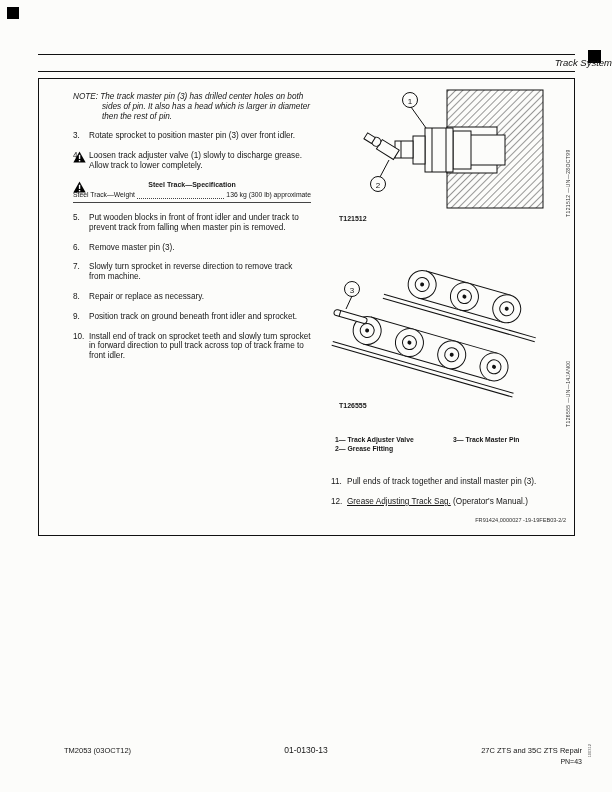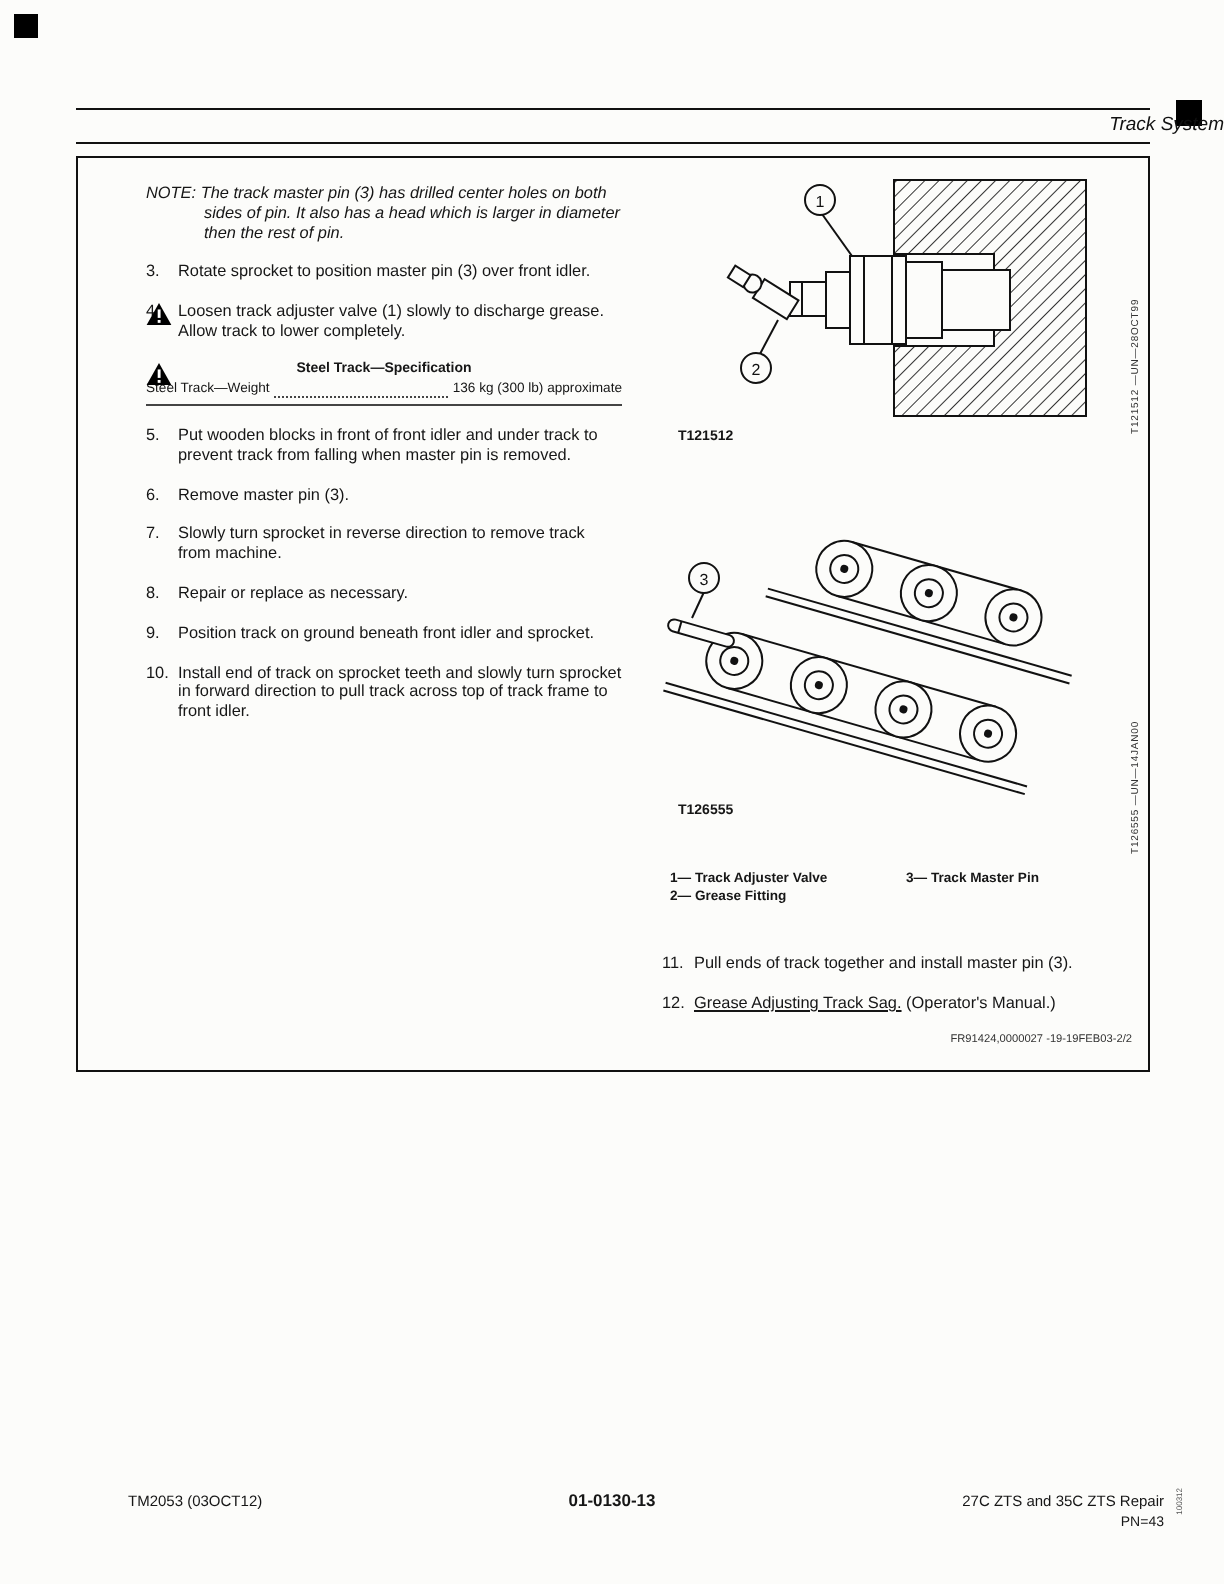--- a/index.html
+++ b/index.html
@@ -84,21 +84,21 @@
 
   .rstep { position: absolute; left: 292px; width: 242px; font-size: 8.2px; line-height: 9.8px; }
   .rstep.s11 { top: 398px; }
   .rstep.s12 { top: 418px; }
   .xref { text-decoration: underline; }
 
   .doc-ref { position: absolute; right: 8px; top: 438px; font-size: 5.6px; color: #333; }
 
   
   .f-left   { position: absolute; left: 64px;  top: 746px; font-size: 7.5px; }
-  .f-center { position: absolute; left: 0; right: 0; top: 745px; text-align: center; font-weight: bold; font-size: 8.5px; }
+  .f-center { position: absolute; left: 0; right: 0; top: 745px; text-align: center; font-weight: normal; font-size: 8.5px; }
   .f-right  { position: absolute; right: 30px; top: 746px; font-size: 7.5px; }
   .f-pn     { position: absolute; right: 30px; top: 758px; font-size: 7px; }
   .f-stamp  {
     position: absolute; right: 20px; top: 744px;
     writing-mode: vertical-rl; transform: rotate(180deg);
     font-size: 4px; color: #555;
   }
 
   svg text { font-family: "Liberation Sans", sans-serif; }
 </style>

